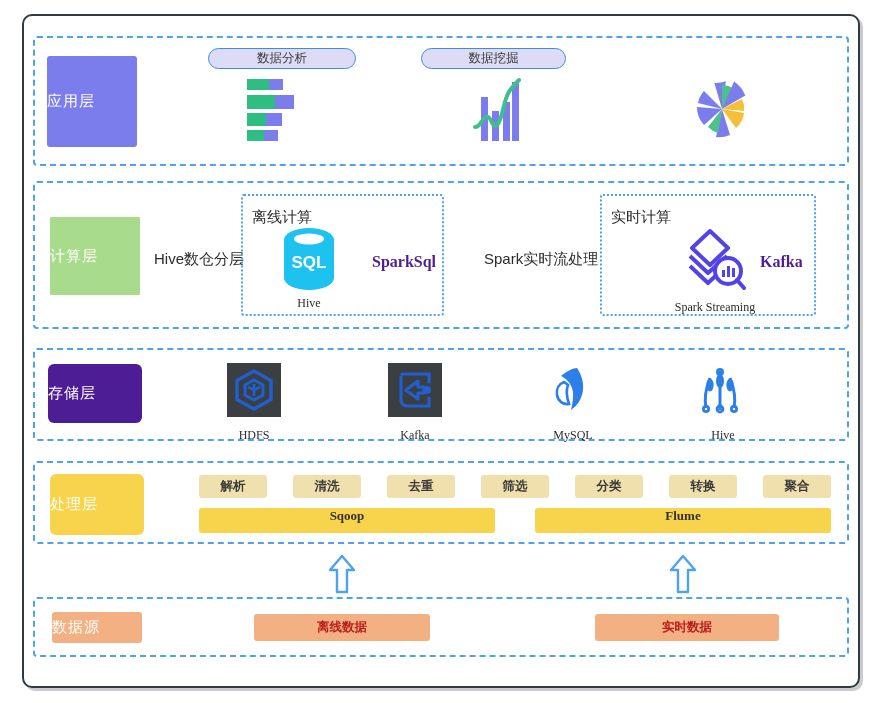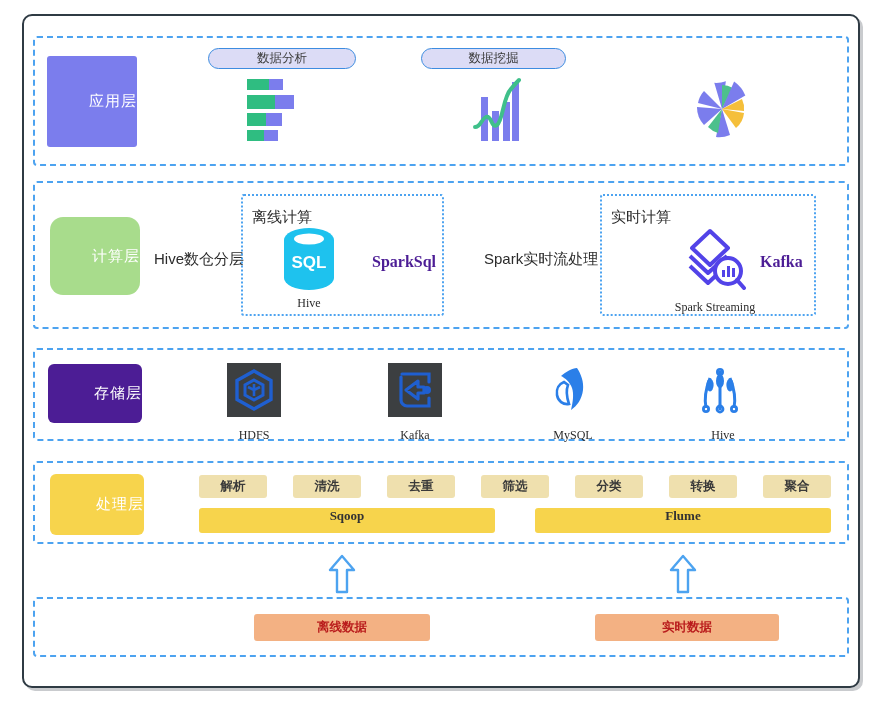--- a/index.html
+++ b/index.html
@@ -37,28 +37,28 @@
     position: absolute;
     border: 2px dotted #4da3f0;
     border-radius: 3px;
     box-sizing: border-box;
   }
   
   .layer-chip {
     position: absolute;
     display: flex;
     align-items: center;
-    justify-content: flex-end;
+    justify-content: flex-start;
     color: #ffffff;
     font-size: 15px;
     letter-spacing: 1px;
     box-sizing: border-box;
   }
   .chip-app     { background: #7b7ded; border-radius: 3px; }
-  .chip-compute { background: #a8dc8c; border-radius: 13px; }
+  .chip-compute { background: #a8dc8c; border-radius: 1px; }
   .chip-storage { background: #4c1d95; border-radius: 6px; }
   .chip-process { background: #f7d44c; border-radius: 6px; }
   .chip-source  { background: #f3b183; border-radius: 3px; }
 
   
   .pill {
     position: absolute;
     height: 21px;
     background: #dcdcf6;
     border: 1.5px solid #3d8ce0;
@@ -311,20 +311,23 @@
 
   <svg class="arrow-up" style="left:327px; top:554px;" width="30" height="40" viewBox="0 0 30 40">
     <path d="M15 2 L27 16 L20 16 L20 38 L10 38 L10 16 L3 16 Z" fill="#ffffff" stroke="#4da3f0" stroke-width="2.4" stroke-linejoin="round"></path>
   </svg>
   <svg class="arrow-up" style="left:668px; top:554px;" width="30" height="40" viewBox="0 0 30 40">
     <path d="M15 2 L27 16 L20 16 L20 38 L10 38 L10 16 L3 16 Z" fill="#ffffff" stroke="#4da3f0" stroke-width="2.4" stroke-linejoin="round"></path>
   </svg>
 
   <div class="band" style="left:33px; top:597px; width:816px; height:60px;"></div>
 
+  <div class="layer-chip chip-source" style="left:52px; top:612px; width:90px; height:31px;">
+    <span>数据源</span>
+  </div>
 
   <div class="src-box" style="left:254px; top:614px; width:176px;">
     <span>离线数据</span>
   </div>
   <div class="src-box" style="left:595px; top:614px; width:184px;">
     <span>实时数据</span>
   </div>
 </div>
 
 </body></html>

